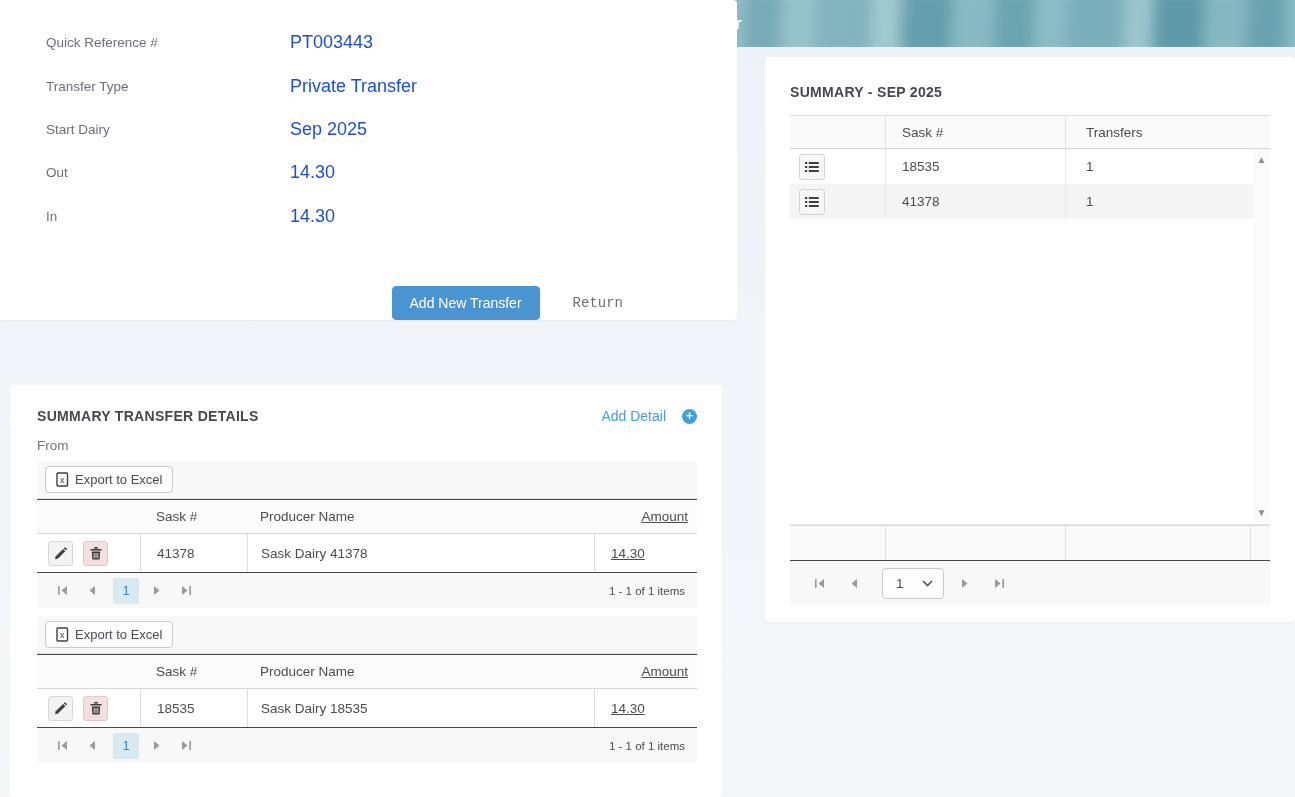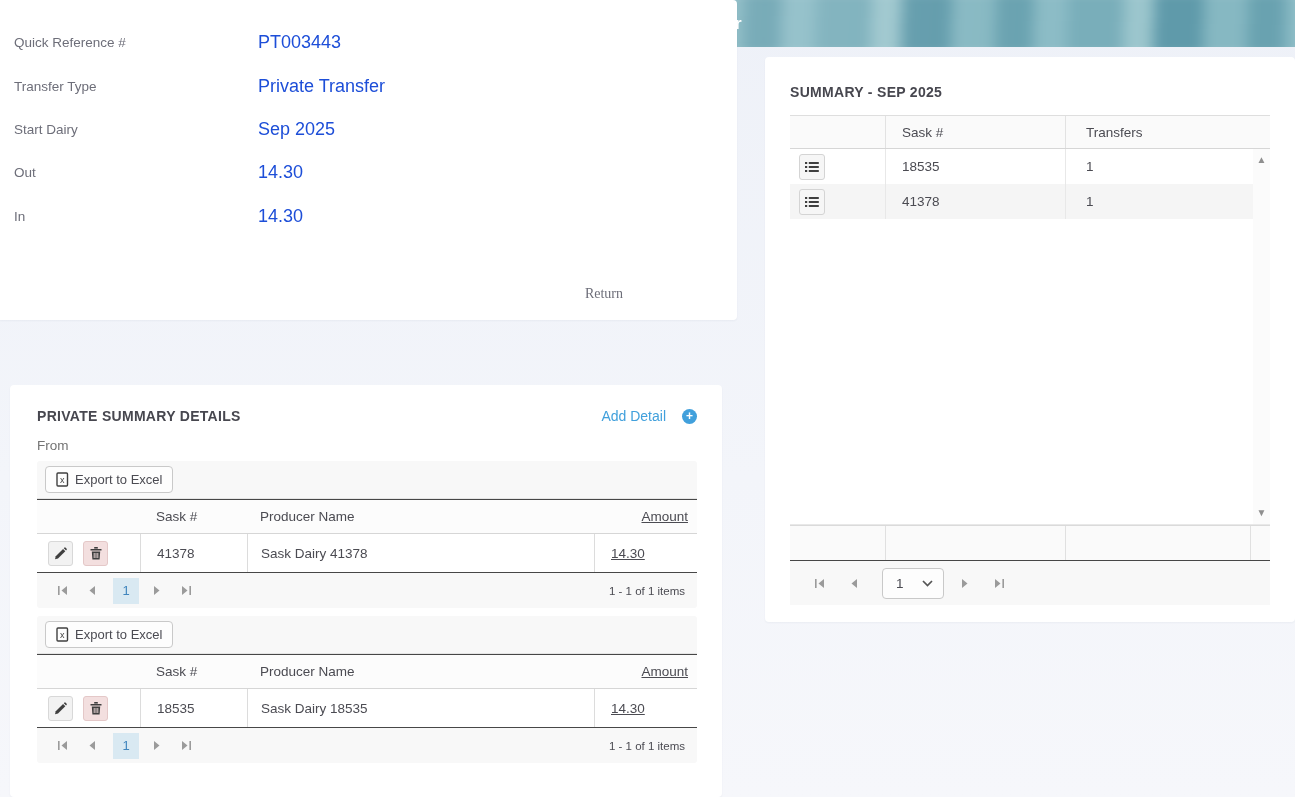--- a/index.html
+++ b/index.html
@@ -25,35 +25,35 @@
         #9cc6cd 128px, #9cc6cd 158px,
         #5f9aaa 158px, #5f9aaa 208px,
         #86b8c2 208px, #86b8c2 252px);
     filter:blur(7px);
   }
   .app-header .title{
     position:relative; color:#ffffff; font-size:17px; font-weight:bold; letter-spacing:.2px;
   }
   
   .card{ position:absolute; background:#fff; border-radius:4px; box-shadow:0 1px 2px rgba(40,50,90,.05); }
-  .form-card   { left:0;   top:57;  width:737px; height:320px; border-radius:0 4px 4px 0; }
+  .form-card   { left:0;   top:57;  width:737px; height:320px; border-radius:0 4px 4px 0;padding-left:32px; }
   .details-card{ left:10px; top:385px; width:712px; height:412px; padding:22px 25px 0 27px; overflow:hidden; }
   .summary-card{ left:765px; top:57px; width:530px; height:565px; padding:20px 25px; }
 
   
   .form-rows{ padding-top:21px; }
   .form-row{ height:43.4px; display:flex; align-items:center; padding-left:14px; }
   .form-label{ width:244px; font-size:13.5px; color:#6d6e79; }
   .form-value{ font-size:18px; color:#1d4ed8; }
   .form-actions{ position:absolute; top:286px; right:114px; display:flex; align-items:center; }
   .btn-primary{
     height:34px; padding:0 17px; background:#4a94d2; border:1px solid #4a94d2; border-radius:4px;
     color:#fff; font-size:14px; font-family:inherit; cursor:pointer;
   }
-  .btn-plain{ background:none; border:none; color:#6d6e79; font-size:14px; font-family:Liberation Serif, serif; margin-left:33px; cursor:pointer; }
+  .btn-plain{ background:none; border:none; color:#6d6e79; font-size:14px; font-family:Liberation Mono, monospace; margin-left:33px; cursor:pointer; }
 
   
   .panel-title{ font-size:14px; font-weight:bold; color:#47474f; letter-spacing:.3px; }
   .details-head{ display:flex; justify-content:space-between; align-items:center; height:18px; }
   .add-detail{ display:flex; align-items:center; gap:16px; color:#41a0dc; font-size:14px; text-decoration:none; cursor:pointer; }
   .plus-circle{ width:15px; height:15px; border-radius:50%; background:#41a0dc; color:#fff; font-size:12px; font-weight:bold;
     display:flex; align-items:center; justify-content:center; line-height:1; padding-bottom:1px; }
   .section-label{ margin-top:13px; font-size:13.5px; color:#737373; }
 
   
@@ -139,27 +139,28 @@
     <div class="form-row">
       <div class="form-label">Out</div>
       <div class="form-value">14.30</div>
     </div>
     <div class="form-row">
       <div class="form-label">In</div>
       <div class="form-value">14.30</div>
     </div>
   </div>
   <div class="form-actions">
+    <button class="btn-primary">Add New Transfer</button>
     <button class="btn-plain">Return</button>
   </div>
 </div>
 
 <div class="card details-card">
   <div class="details-head">
-    <div class="panel-title">PRIVATE SUMMARY DETAILS</div>
+    <div class="panel-title">SUMMARY TRANSFER DETAILS</div>
     <a class="add-detail">
       <span>Add Detail</span>
       <span class="plus-circle">+</span>
     </a>
   </div>
 
   <div class="section-label">From</div>
 
   <div class="grid">
     <div class="g-toolbar">

